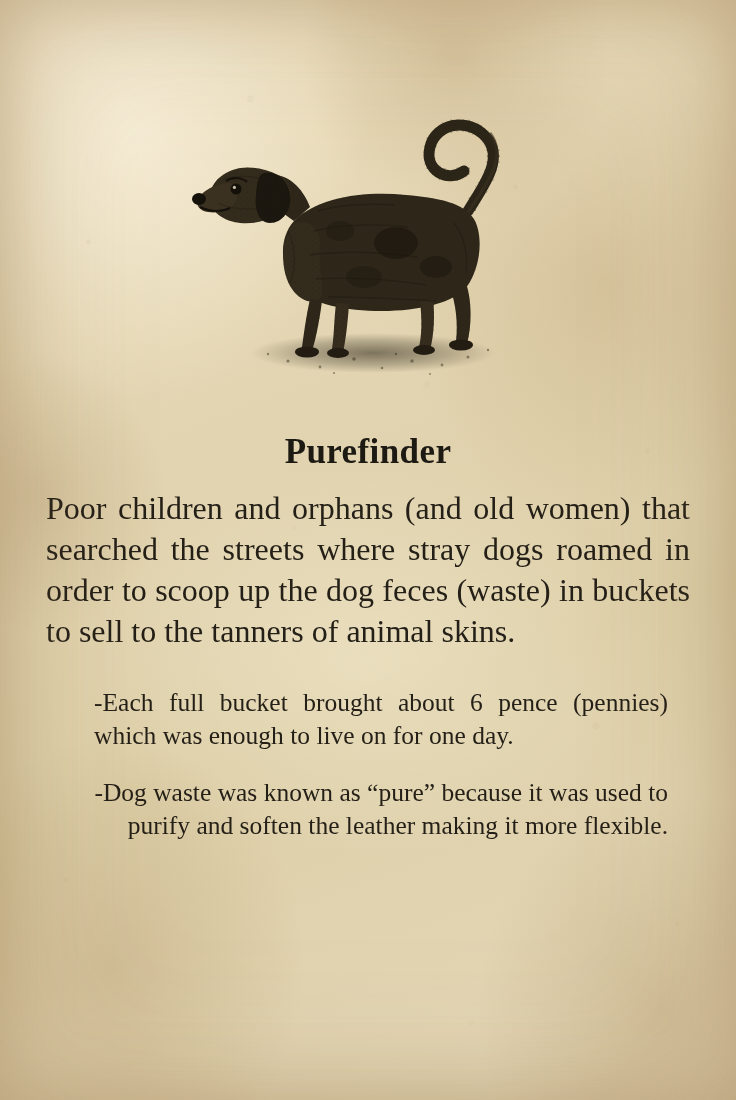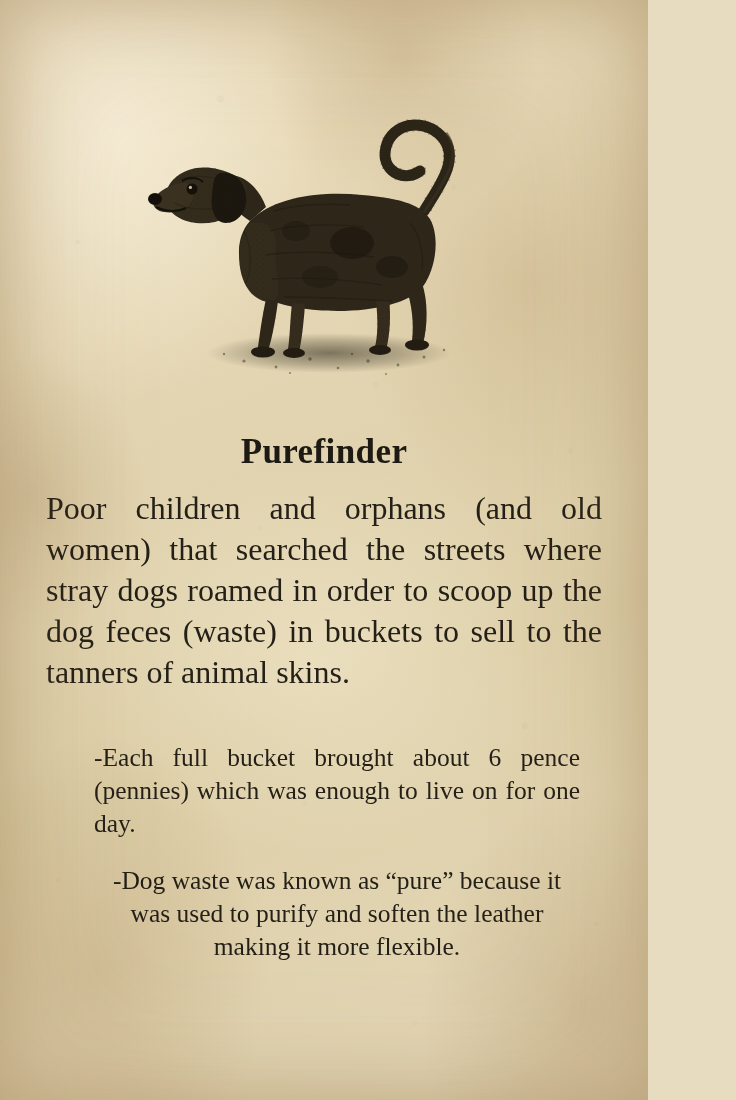--- a/index.html
+++ b/index.html
@@ -9,21 +9,21 @@
   body {
     width: 736px;
     height: 1100px;
     overflow: hidden;
     font-family: "Liberation Serif", serif;
     background: #e8dcc0;
   }
 
   .page {
     position: relative;
-    width: 648px;
+    width: 736px;
     height: 1100px;
     box-sizing: border-box;
     
     background-color: #e4d7b8;
     background-image:
       radial-gradient(ellipse 45% 35% at 18% 12%, rgba(255,250,235,0.55), rgba(255,250,235,0) 70%),
       radial-gradient(ellipse 40% 30% at 82% 26%, rgba(196,172,128,0.45), rgba(196,172,128,0) 70%),
       radial-gradient(ellipse 55% 25% at 50% 60%, rgba(255,248,228,0.35), rgba(255,248,228,0) 72%),
       radial-gradient(ellipse 38% 30% at 15% 88%, rgba(186,160,116,0.42), rgba(186,160,116,0) 70%),
       radial-gradient(ellipse 35% 28% at 90% 92%, rgba(180,154,110,0.40), rgba(180,154,110,0) 72%),
@@ -99,36 +99,36 @@
     font-size: 32px;
     line-height: 1.28;
     color: #241f17;
     text-align: justify;
     text-justify: inter-word;
     margin: 0;
     font-family: "Liberation Serif", serif;
   }
 
   .bullets {
-    margin-top: 48px;
+    margin-top: 34px;
     padding-left: 48px;
     padding-right: 22px;
   }
 
   .bullet {
     font-size: 25.5px;
     line-height: 1.30;
     color: #241f17;
     text-align: justify;
     text-justify: inter-word;
     margin: 0 0 24px 0;
     font-family: "Liberation Serif", serif;
   }
   .bullet:last-child { margin-bottom: 0; }
-  .bullet.nojust { text-align: center; }
+  .bullet.nojust { text-align: right; }
 </style>
 </head>
 <body>
 
 <div class="page">
 
   <div class="grain"></div>
 
   <div class="illustration">
     <svg width="400" height="330" viewBox="0 0 400 330">

